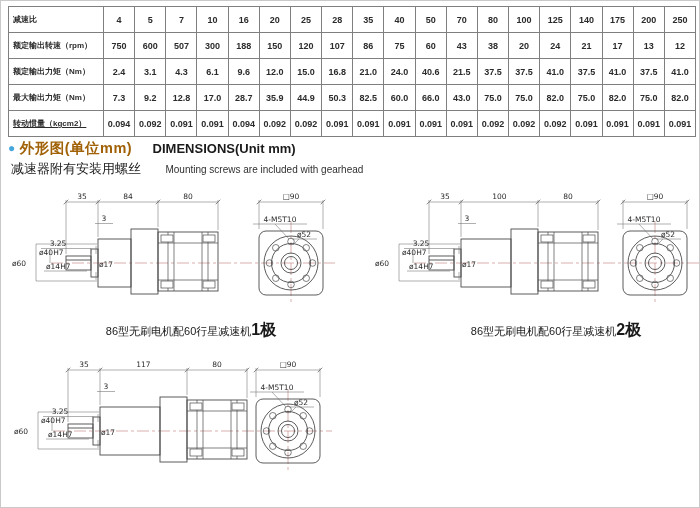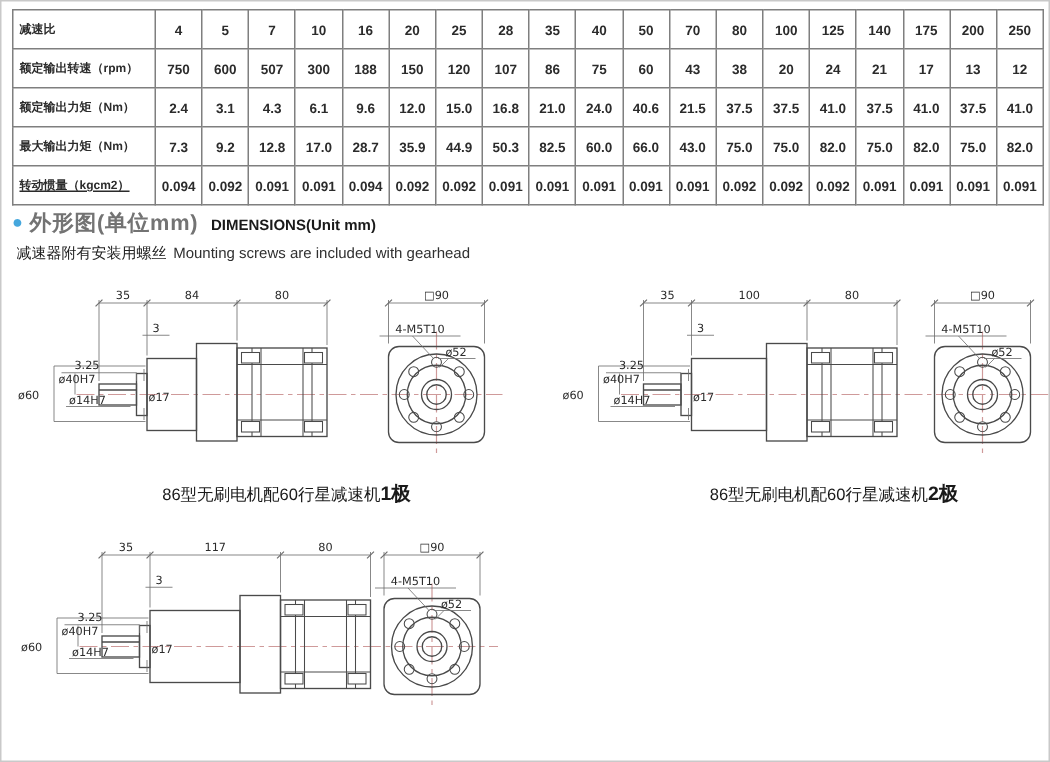--- a/index.html
+++ b/index.html
@@ -9,33 +9,33 @@
     box-sizing:border-box;border:1px solid #c9c9c9;
   }
   
   .spec{position:absolute;left:7px;top:5px;width:688px;border-collapse:collapse;table-layout:fixed;background:#fff;}
   .spec td{border:1px solid #7f7f7f;height:25px;text-align:center;font-size:9px;color:#2b2b2b;
            font-weight:600;padding:0;white-space:nowrap;overflow:hidden;}
   .spec td.lab{text-align:left;padding-left:4px;font-size:8px;}
   
   .sec-title{position:absolute;left:7px;top:138px;white-space:nowrap;}
   .sec-title .bullet{font-size:12px;vertical-align:1px;}
-  .sec-title .zh{font-size:14.5px;font-weight:700;color:#737373;letter-spacing:0.5px;}
-  .sec-title .en{font-size:10px;font-weight:700;color:#1a1a1a;margin-left:4px;}
+  .sec-title .zh{font-size:14.5px;font-weight:700;color:#a16207;letter-spacing:0.5px;}
+  .sec-title .en{font-size:13px;font-weight:700;color:#1a1a1a;margin-left:16px;}
   .sec-note{position:absolute;left:10px;top:158px;white-space:nowrap;}
-  .sec-note .zh{font-size:10px;color:#222222;}
-  .sec-note .en{font-size:10px;color:#303030;margin-left:0;}
+  .sec-note .zh{font-size:13px;color:#222222;}
+  .sec-note .en{font-size:10px;color:#303030;margin-left:20px;}
   
   .drawing{position:absolute;}
   #d1{left:0;top:190px;}
   #d2{left:363px;top:190px;}
   #d3{left:2px;top:358px;}
   svg text{font-family:"DejaVu Sans", sans-serif;}
   .caption{position:absolute;width:260px;text-align:center;font-size:11px;color:#1a1a1a;white-space:nowrap;}
-  .caption .sfx{font-size:13px;font-weight:600;}
+  .caption .sfx{font-size:16px;font-weight:600;}
   #cap1{left:60px;top:319px;}
   #cap2{left:425px;top:319px;}
   #cap3{left:55px;top:487px;margin-top:30px;}
 </style>
 </head>
 <body>
 
 <table class="spec">
   <tbody id="spec-body">
       <tr>

